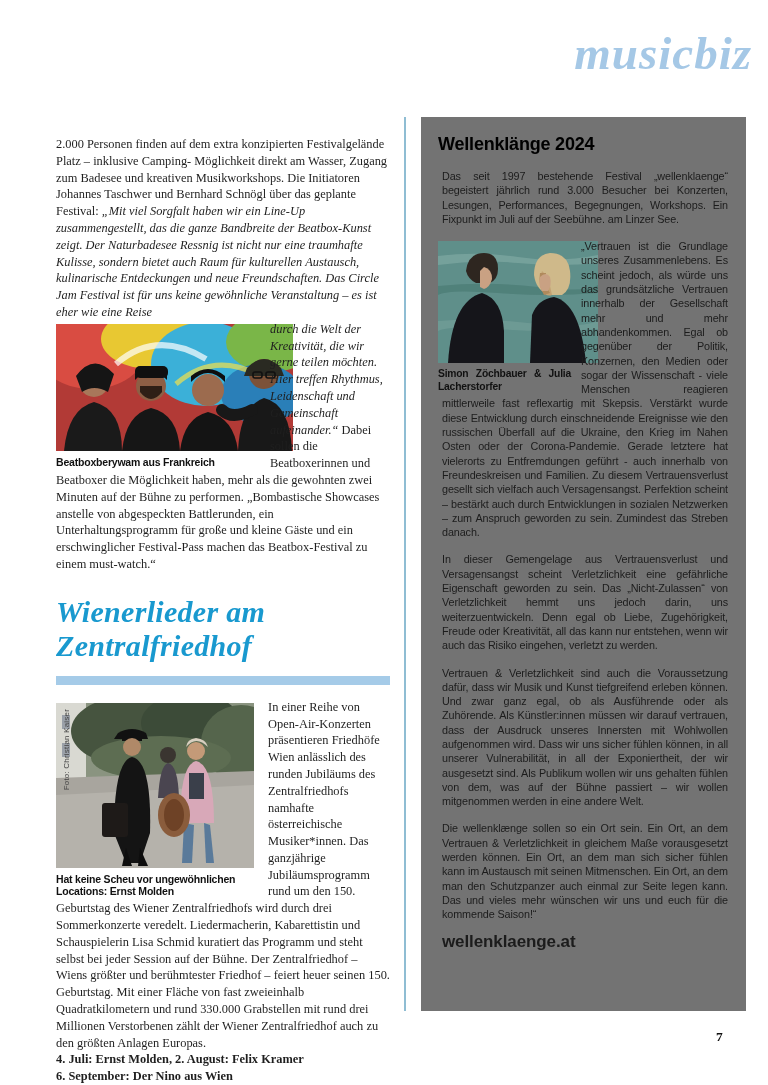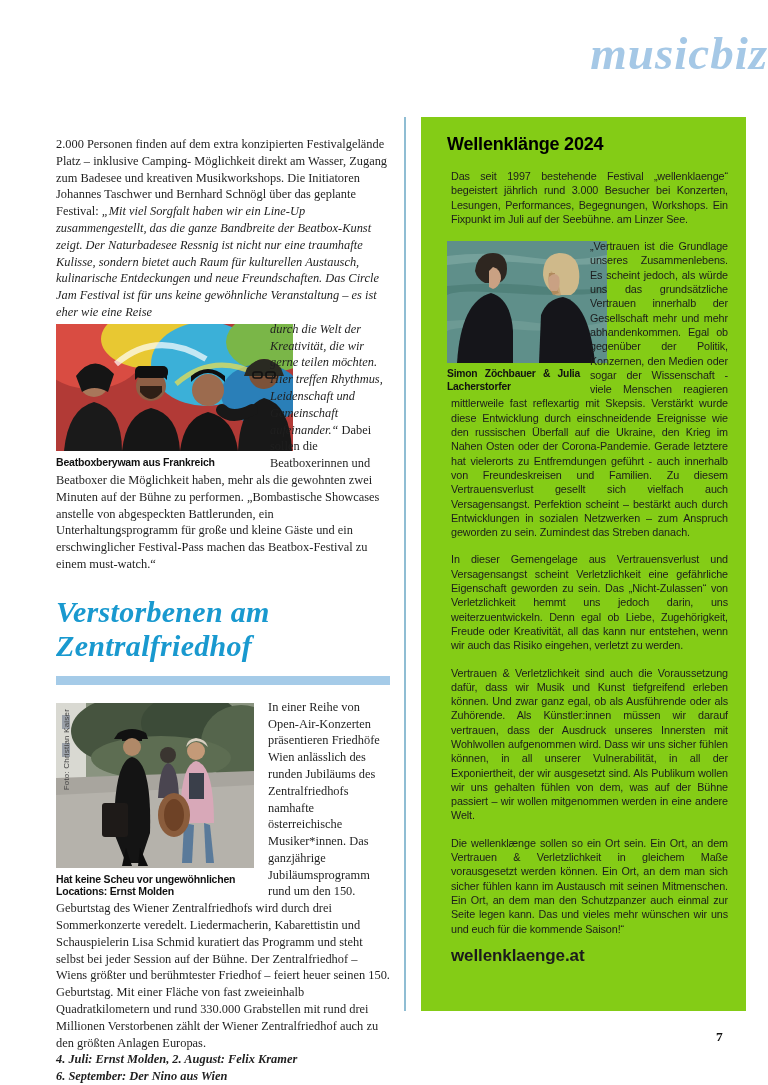--- a/index.html
+++ b/index.html
@@ -2,21 +2,21 @@
 <html><head>
 <meta charset="utf-8">
 <style>
   * { margin:0; padding:0; box-sizing:border-box; }
   html,body { background:#ffffff; }
   .page {
     position:relative; width:768px; height:1085px; background:#ffffff;
     overflow:hidden; font-family:"Liberation Serif", serif; color:#1f1f1f;
   }
   .logo {
-    position:absolute; top:30px; right:0;
+    position:absolute; top:30px; right:16px;
     font-family:"Liberation Serif", serif; font-style:italic; font-weight:bold;
     font-size:47px; color:#a5c8e6; letter-spacing:1px; line-height:1;
   }
   
   .left-col {
     position:absolute; left:56px; top:136px; width:334px;
     font-size:12.4px; line-height:16.8px; text-align:left;
   }
   .left-col p { margin:0; }
   .ital { font-style:italic; }
@@ -35,27 +35,27 @@
     font-family:"Liberation Sans", sans-serif; font-size:8px; color:#444;
     letter-spacing:0.2px;
   }
   .section-title {
     clear:both;
     font-family:"Liberation Serif", serif; font-style:italic; font-weight:bold;
     font-size:30px; line-height:34px; color:#1999cf;
     padding-top:22px; letter-spacing:0.3px;
   }
   .title-bar { width:334px; height:9px; background:#a5cbe8; margin:13px 0 14px 0; }
-  .dates { font-weight:bold;font-style:italic; }
+  .dates { font-weight:bold; }
   
   .v-sep { position:absolute; left:404px; top:117px; width:2px; height:894px; background:#8fbdd3; }
   
   .sidebar {
     position:absolute; left:421px; top:117px; width:325px; height:894px;
-    background:#84cc16; padding:17px 18px 16px 26px; overflow:hidden;
+    background:#737373; padding:17px 18px 16px 17px; overflow:hidden;
     font-family:"Liberation Sans", sans-serif; font-size:10.8px;
     line-height:14.3px; letter-spacing:-0.1px; color:#1c1c1c; text-align:justify;
   }
   .sidebar h2 {
     font-size:18px; line-height:20px; color:#000; letter-spacing:-0.2px;
     margin-bottom:15px; font-family:"Liberation Sans", sans-serif;
   }
   .sidebar p { margin:0 0 13px 4px; }
   .fig3 { float:left; width:133px; margin:2px 10px 1px 0; }
   .fig3 svg { display:block; width:160px; height:122px; }
@@ -110,21 +110,21 @@
           <rect x="210" y="48" width="9" height="6" rx="2" fill="none" stroke="#111" stroke-width="1.6"></rect>
           <path d="M182 127 Q184 82 208 74 Q234 80 236 127 Z" fill="#181818"></path>
           <path d="M196 86 Q176 96 166 86" stroke="#181818" stroke-width="12" fill="none" stroke-linecap="round"></path>
         </svg>
         <figcaption class="caption">Beatboxberywam aus Frankreich</figcaption>
       </figure>
       <p><span class="ital">durch die Welt der Kreativität, die wir gerne teilen möchten. Hier treffen Rhythmus, Leidenschaft und Gemeinschaft aufeinander.“</span>
         <span>Dabei sollen die Beatboxerinnen und Beatboxer die Möglichkeit haben, mehr als die gewohnten zwei Minuten auf der Bühne zu performen. „Bombastische Showcases anstelle von abgespeckten Battlerunden, ein Unterhaltungsprogramm für große und kleine Gäste und ein erschwinglicher Festival-Pass machen das Beatbox-Festival zu einem must-watch.“</span></p>
     </div>
 
-    <h1 class="section-title">Verstorbenen am Zentralfriedhof</h1>
+    <h1 class="section-title">Wienerlieder am Zentralfriedhof</h1>
     <div class="title-bar"></div>
 
     <div>
       <figure class="fig2">
         <svg viewBox="0 0 198 165">
           <rect x="0" y="0" width="198" height="165" fill="#8a9480"></rect>
           <rect x="0" y="0" width="30" height="90" fill="#d9d9d2"></rect>
           <rect x="6" y="12" width="8" height="14" fill="#9aa0a8"></rect>
           <rect x="6" y="40" width="8" height="14" fill="#9aa0a8"></rect>
           <ellipse cx="70" cy="28" rx="55" ry="34" fill="#46543f"></ellipse>

